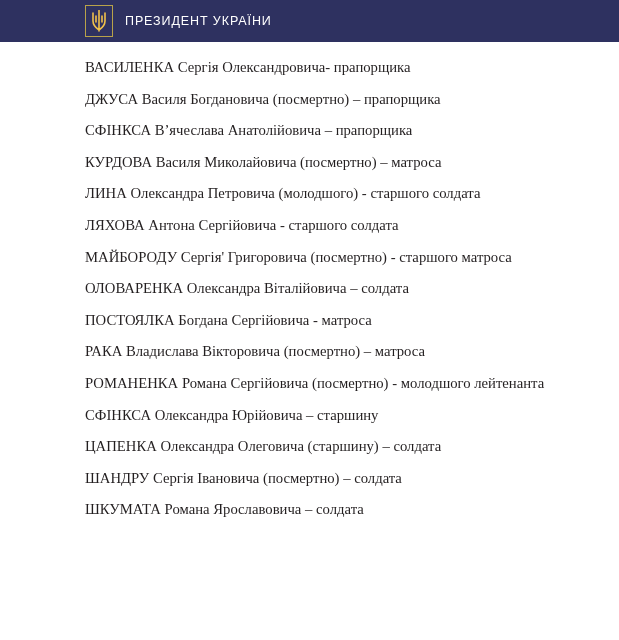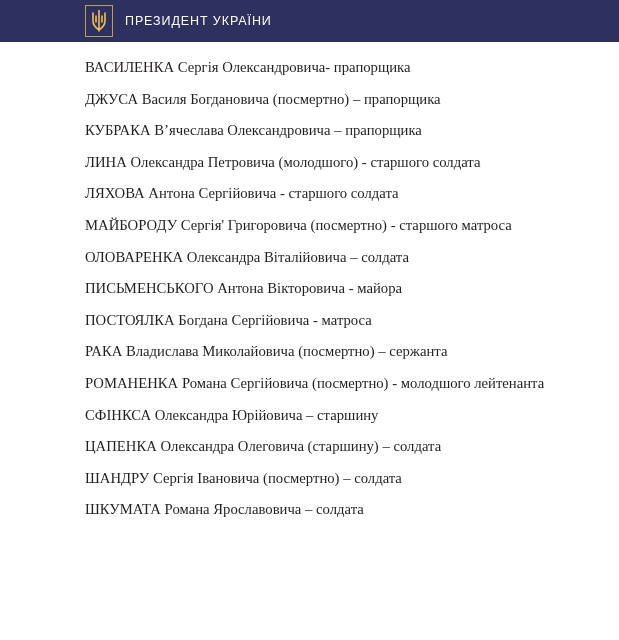--- a/index.html
+++ b/index.html
@@ -88,28 +88,28 @@
         </svg>
       </div>
       <span class="site-title">ПРЕЗИДЕНТ УКРАЇНИ</span>
     </div>
   </header>
 
   <main class="content">
     <ul class="name-list">
       <li class="name-item">ВАСИЛЕНКА Сергія Олександровича- прапорщика</li>
       <li class="name-item">ДЖУСА Василя Богдановича (посмертно) – прапорщика</li>
-      <li class="name-item">КУБРАКА В’ячеслава Олександровича – прапорщика</li>
+      <li class="name-item">СФІНКСА В’ячеслава Анатолійовича – прапорщика</li>
+      <li class="name-item">КУРДОВА Василя Миколайовича (посмертно) – матроса</li>
       <li class="name-item">ЛИНА Олександра Петровича (молодшого) - старшого солдата</li>
       <li class="name-item">ЛЯХОВА Антона Сергійовича - старшого солдата</li>
       <li class="name-item">МАЙБОРОДУ Сергія' Григоровича (посмертно) - старшого матроса</li>
       <li class="name-item">ОЛОВАРЕНКА Олександра Віталійовича – солдата</li>
-      <li class="name-item">ПИСЬМЕНСЬКОГО Антона Вікторовича - майора</li>
       <li class="name-item">ПОСТОЯЛКА Богдана Сергійовича - матроса</li>
-      <li class="name-item">РАКА Владислава Миколайовича (посмертно) – сержанта</li>
+      <li class="name-item">РАКА Владислава Вікторовича (посмертно) – матроса</li>
       <li class="name-item">РОМАНЕНКА Романа Сергійовича (посмертно) - молодшого лейтенанта</li>
       <li class="name-item">СФІНКСА Олександра Юрійовича – старшину</li>
       <li class="name-item">ЦАПЕНКА Олександра Олеговича (старшину) – солдата</li>
       <li class="name-item">ШАНДРУ Сергія Івановича (посмертно) – солдата</li>
       <li class="name-item">ШКУМАТА Романа Ярославовича – солдата</li>
     </ul>
   </main>
 
 </div>
 

